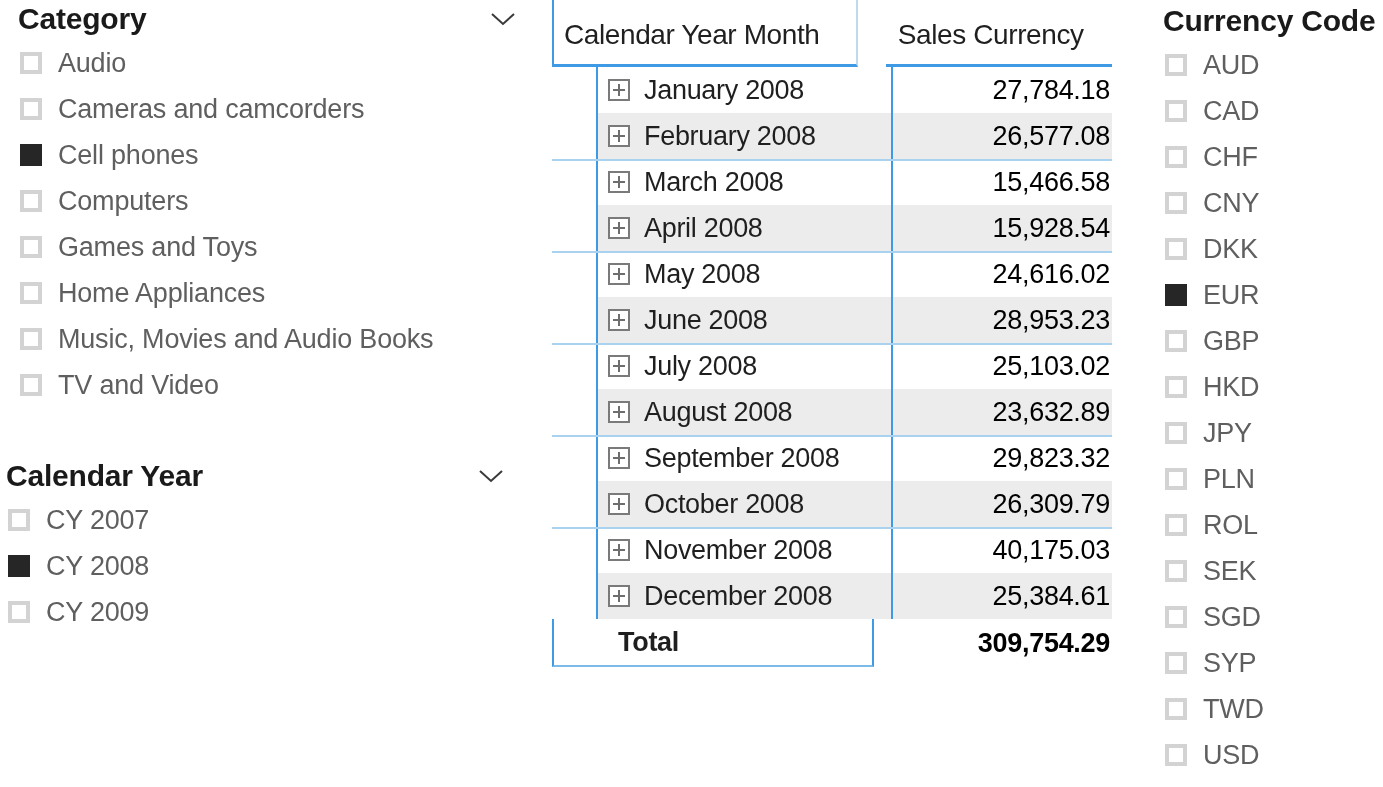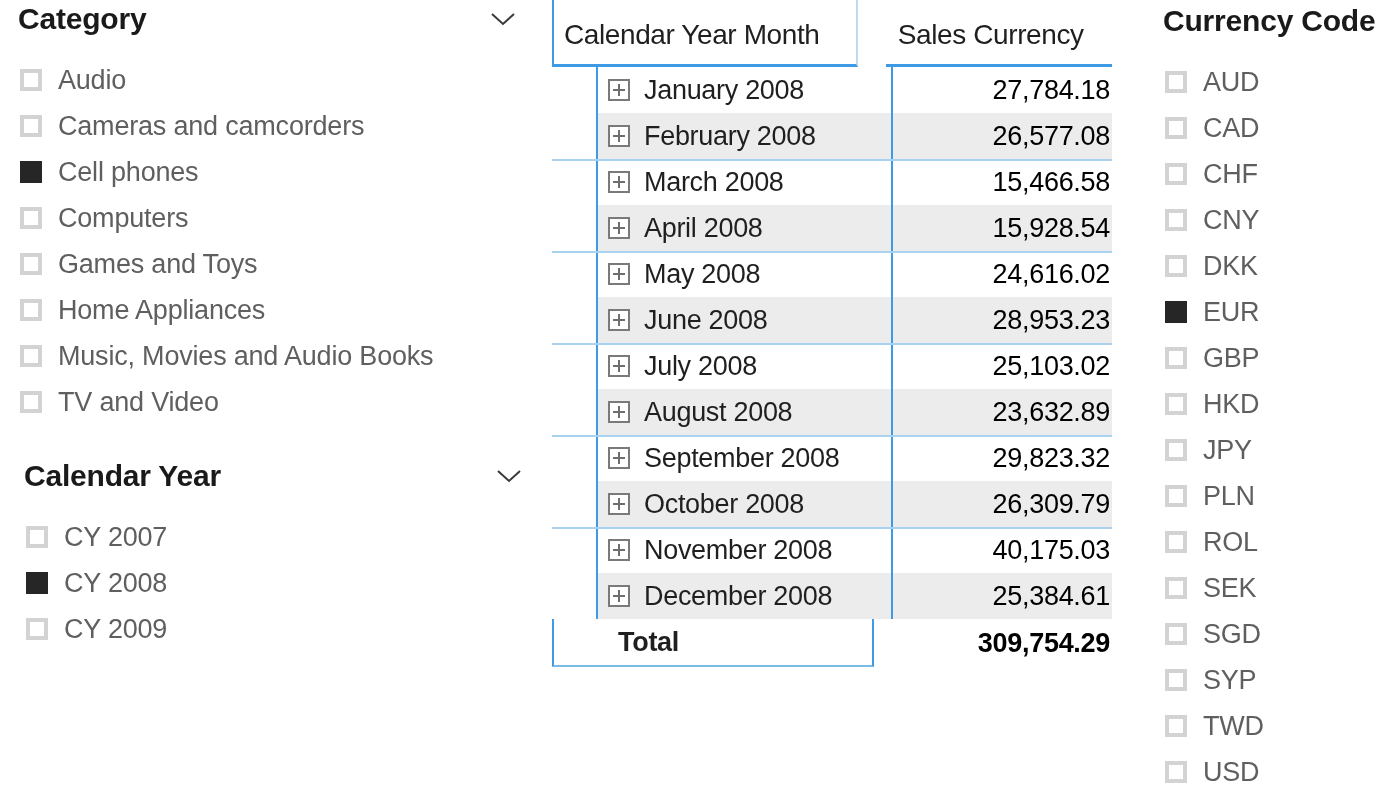--- a/index.html
+++ b/index.html
@@ -32,21 +32,21 @@
   .chevron-icon {
     width: 30px;
     height: 30px;
     display: flex;
     align-items: center;
     justify-content: center;
     flex: none;
   }
   .chevron-icon svg { display: block; }
 
-  .slicer-list { margin-top: 21px; }
+  .slicer-list { margin-top: 4px; }
   .slicer-item {
     display: flex;
     align-items: center;
     height: 46px;
   }
   .checkbox {
     width: 22px;
     height: 22px;
     box-sizing: border-box;
     flex: none;
@@ -64,21 +64,21 @@
   .slicer-item-label {
     font-size: 27px;
     color: #5f5f5f;
     white-space: nowrap;
     line-height: 1;
     letter-spacing: -0.2px;
   }
 
   
   #slicer-category { left: 18px; top: 2px; width: 500px; }
-  #slicer-calendar-year { left: 24px; top: 459px; width: 500px; }
+  #slicer-calendar-year { left: 6px; top: 459px; width: 500px; }
   #slicer-currency-code { left: 1163px; top: 4px; width: 210px; }
 
   
   #pivot-table {
     position: absolute;
     left: 552px;
     top: 0px;
     width: 560px;
   }
   .pt-row {

